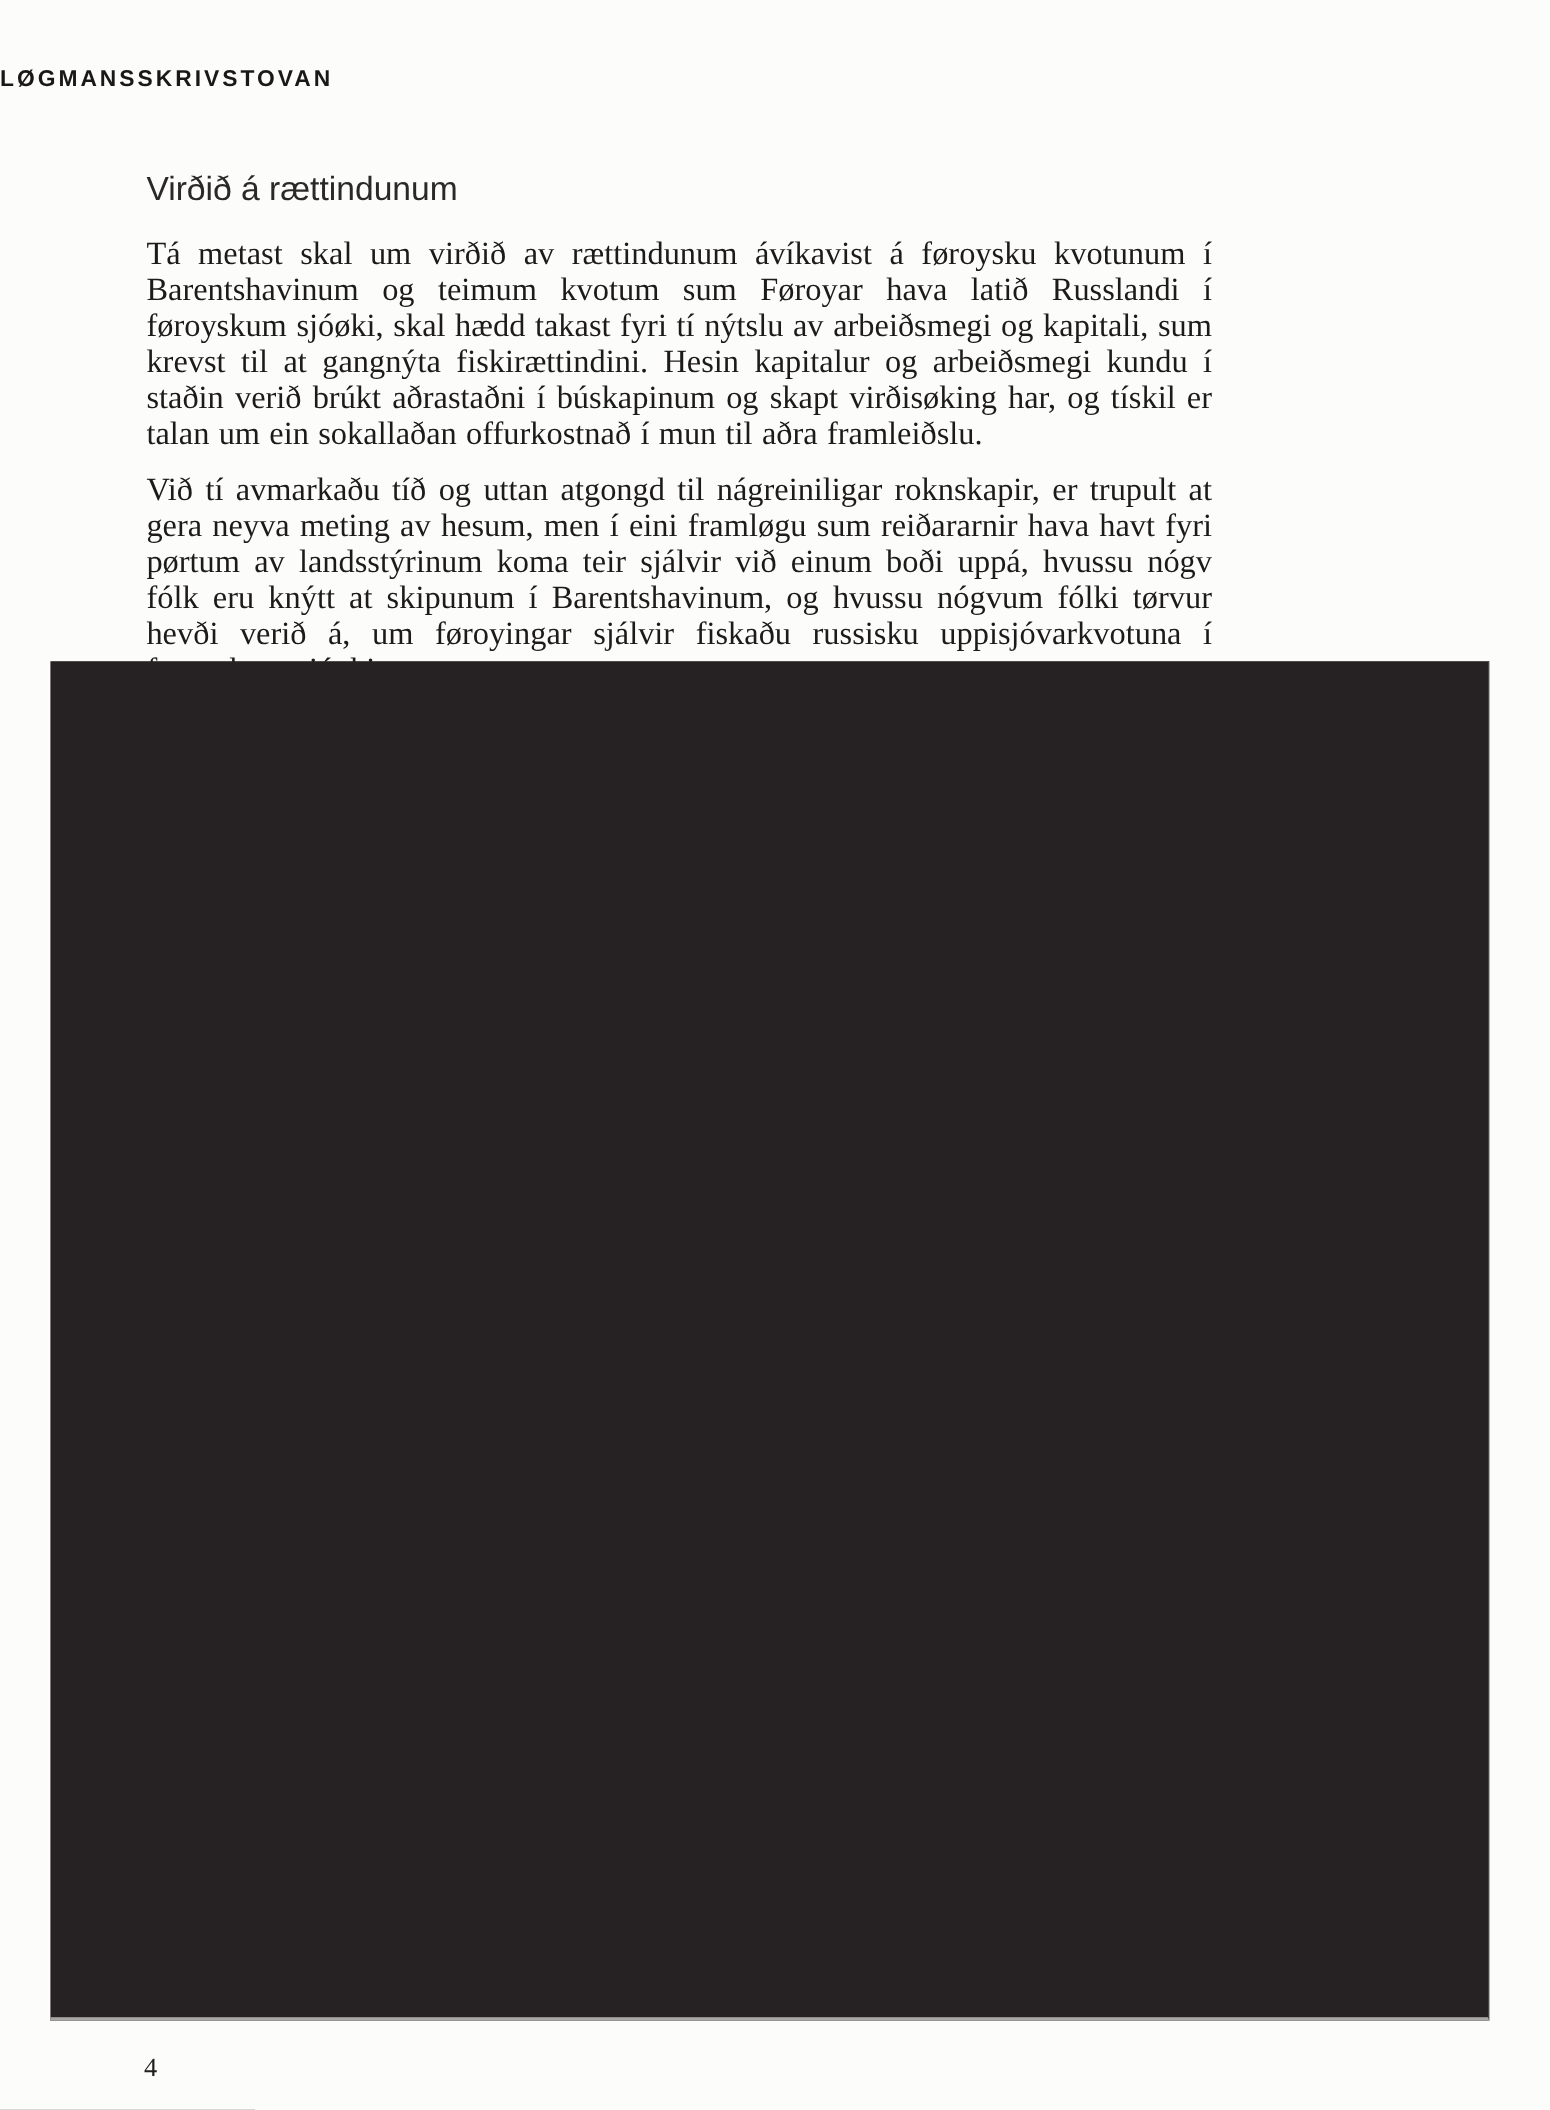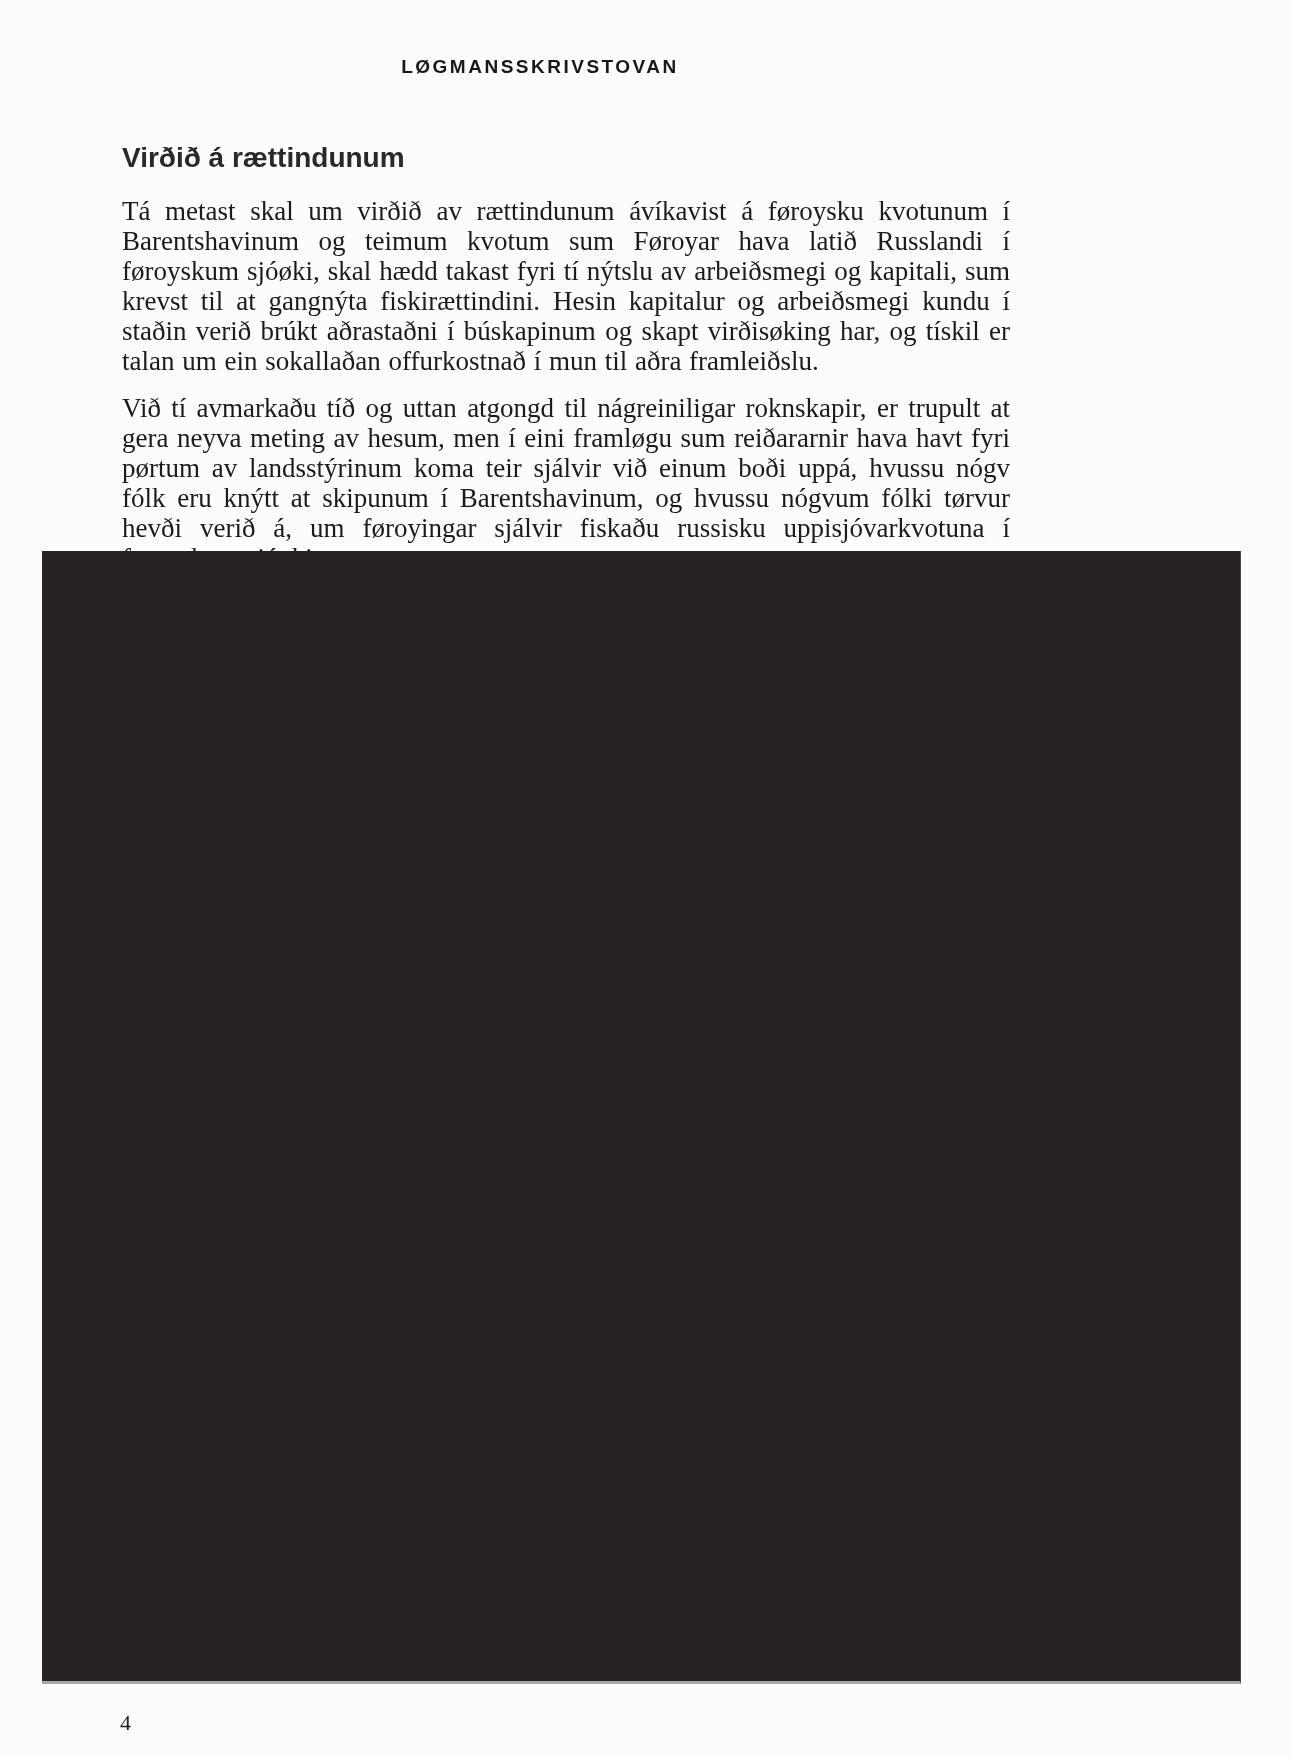--- a/index.html
+++ b/index.html
@@ -14,21 +14,20 @@
     background: #fcfcfa;
     overflow: hidden;
     font-family: "Liberation Serif", serif;
     color: #1d1b19;
   }
   .letterhead {
     position: absolute;
     top: 56px;
     left: 0;
     width: 1080px;
-    text-align: center;
     font-family: "Liberation Sans", sans-serif;
     font-size: 19px;
     font-weight: 700;
     letter-spacing: 2.5px;
     color: #1a1816;
   }
   .section-title {
     position: absolute;
     top: 142px;
     left: 122px;
@@ -69,21 +68,21 @@
     color: #22201e;
   }
 </style>
 </head>
 <body>
 
 <div class="page">
 
   <div class="letterhead">LØGMANSSKRIVSTOVAN</div>
 
-  <h1 class="section-title" style="margin:0; font-weight:700;">Virðið á rættindunum</h1>
+  <h1 class="section-title" style="margin:0; font-weight:400;">Virðið á rættindunum</h1>
 
   <div class="body-text">
     <p>Tá metast skal um virðið av rættindunum ávíkavist á føroysku kvotunum í Barentshavinum og teimum kvotum sum Føroyar hava latið Russlandi í føroyskum sjóøki, skal hædd takast fyri tí nýtslu av arbeiðsmegi og kapitali, sum krevst til at gangnýta fiskirættindini. Hesin kapitalur og arbeiðsmegi kundu í staðin verið brúkt aðrastaðni í búskapinum og skapt virðisøking har, og tískil er talan um ein sokallaðan offurkostnað í mun til aðra framleiðslu.</p>
     <p>Við tí avmarkaðu tíð og uttan atgongd til nágreiniligar roknskapir, er trupult at gera neyva meting av hesum, men í eini framløgu sum reiðararnir hava havt fyri pørtum av landsstýrinum koma teir sjálvir við einum boði uppá, hvussu nógv fólk eru knýtt at skipunum í Barentshavinum, og hvussu nógvum fólki tørvur hevði verið á, um føroyingar sjálvir fiskaðu russisku uppisjóvarkvotuna í føroyskum sjóøki.</p>
   </div>
 
   <div class="redaction-box" style="background: rgb(38, 34, 35);"></div>
 
   <div class="page-number">4</div>
 

